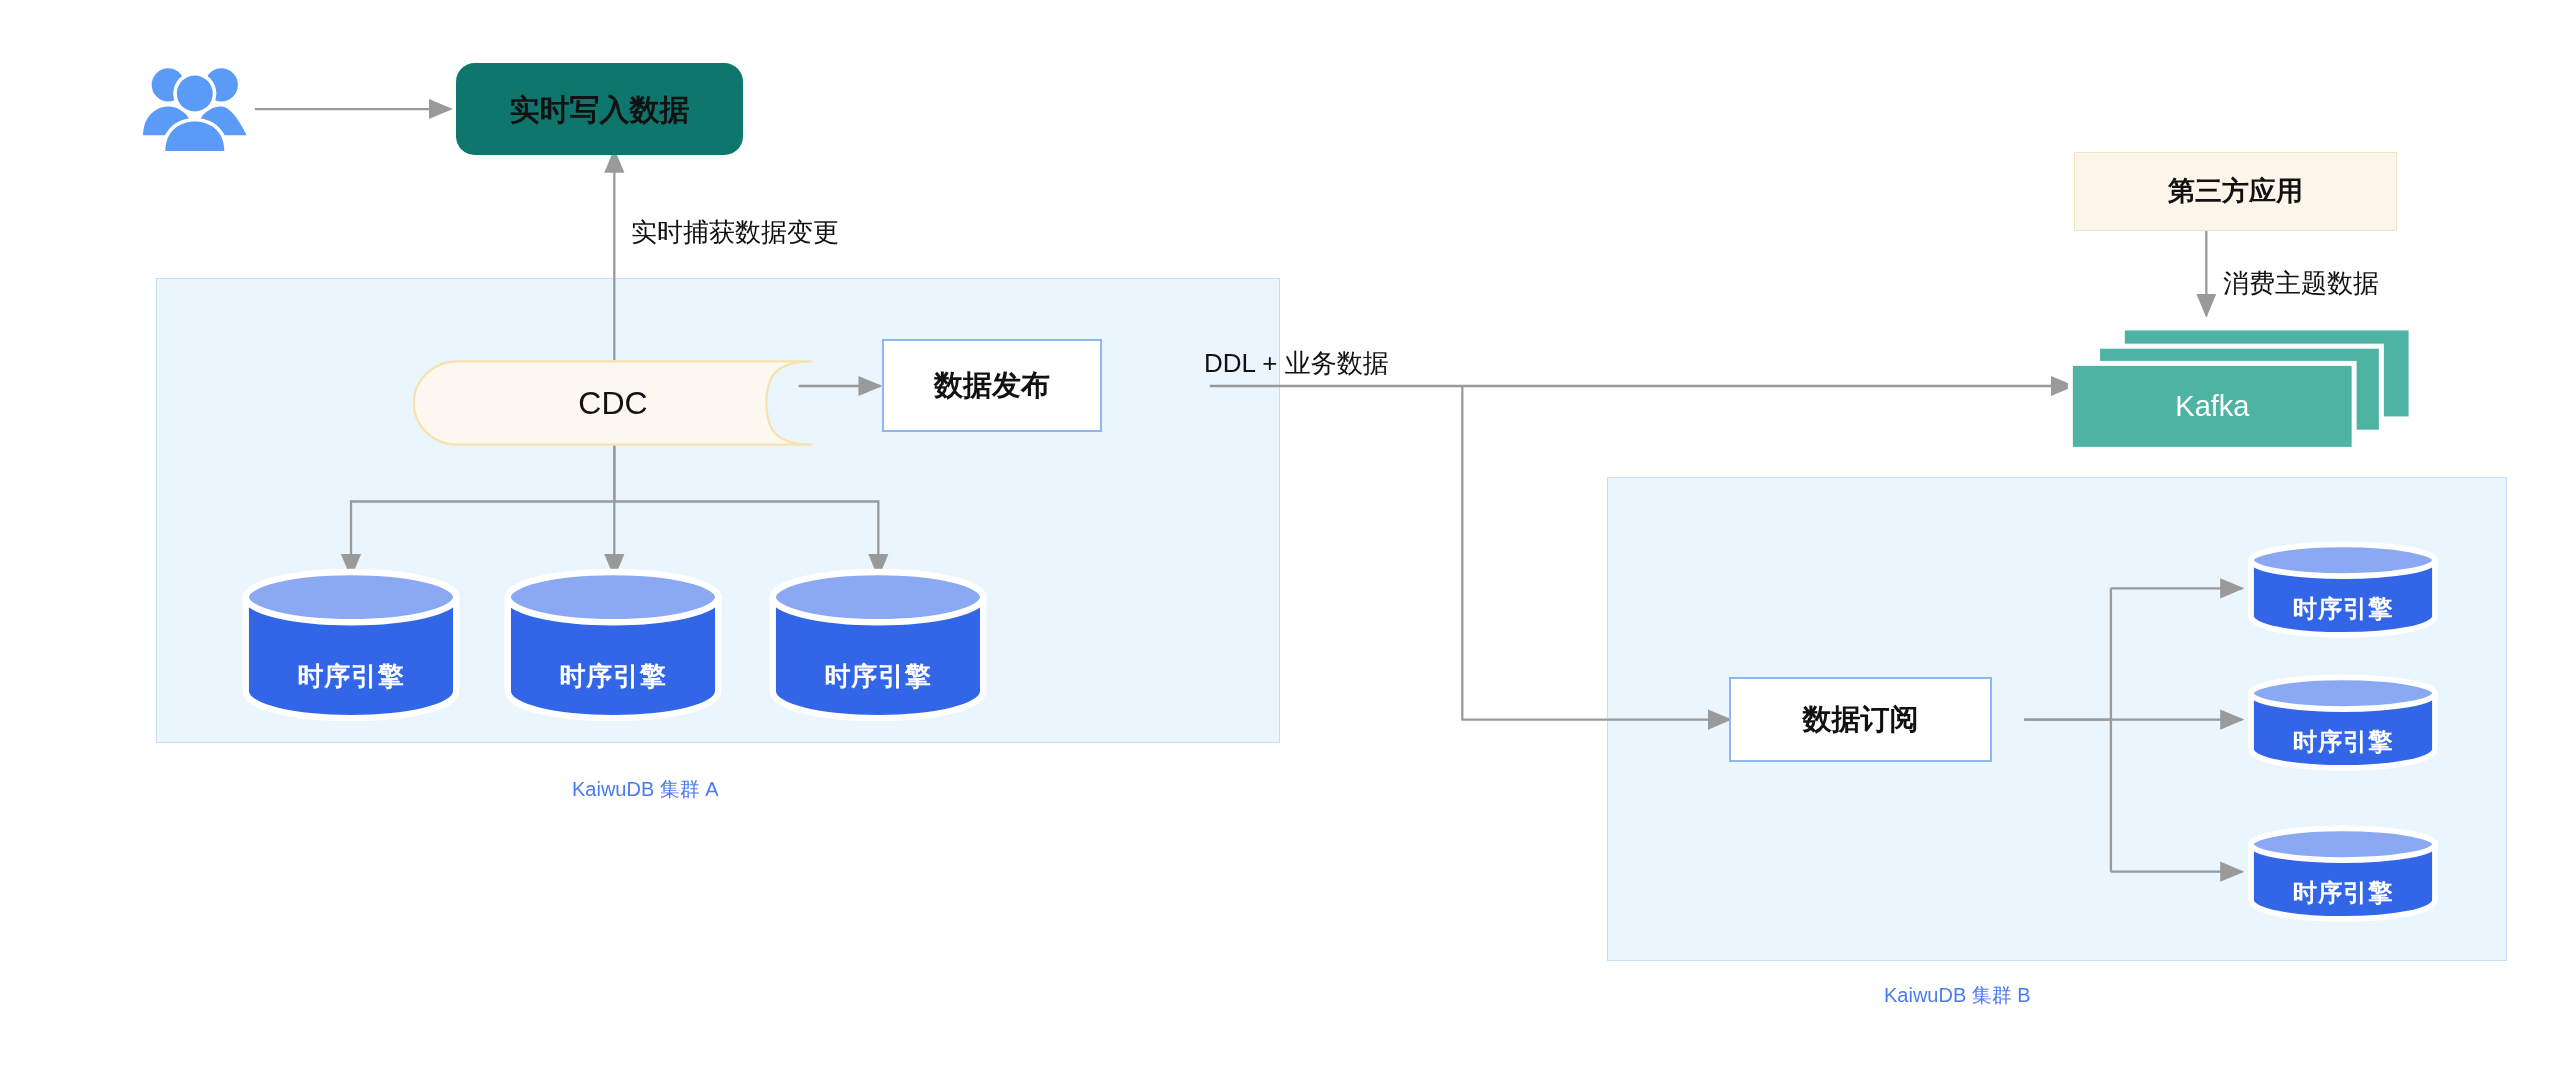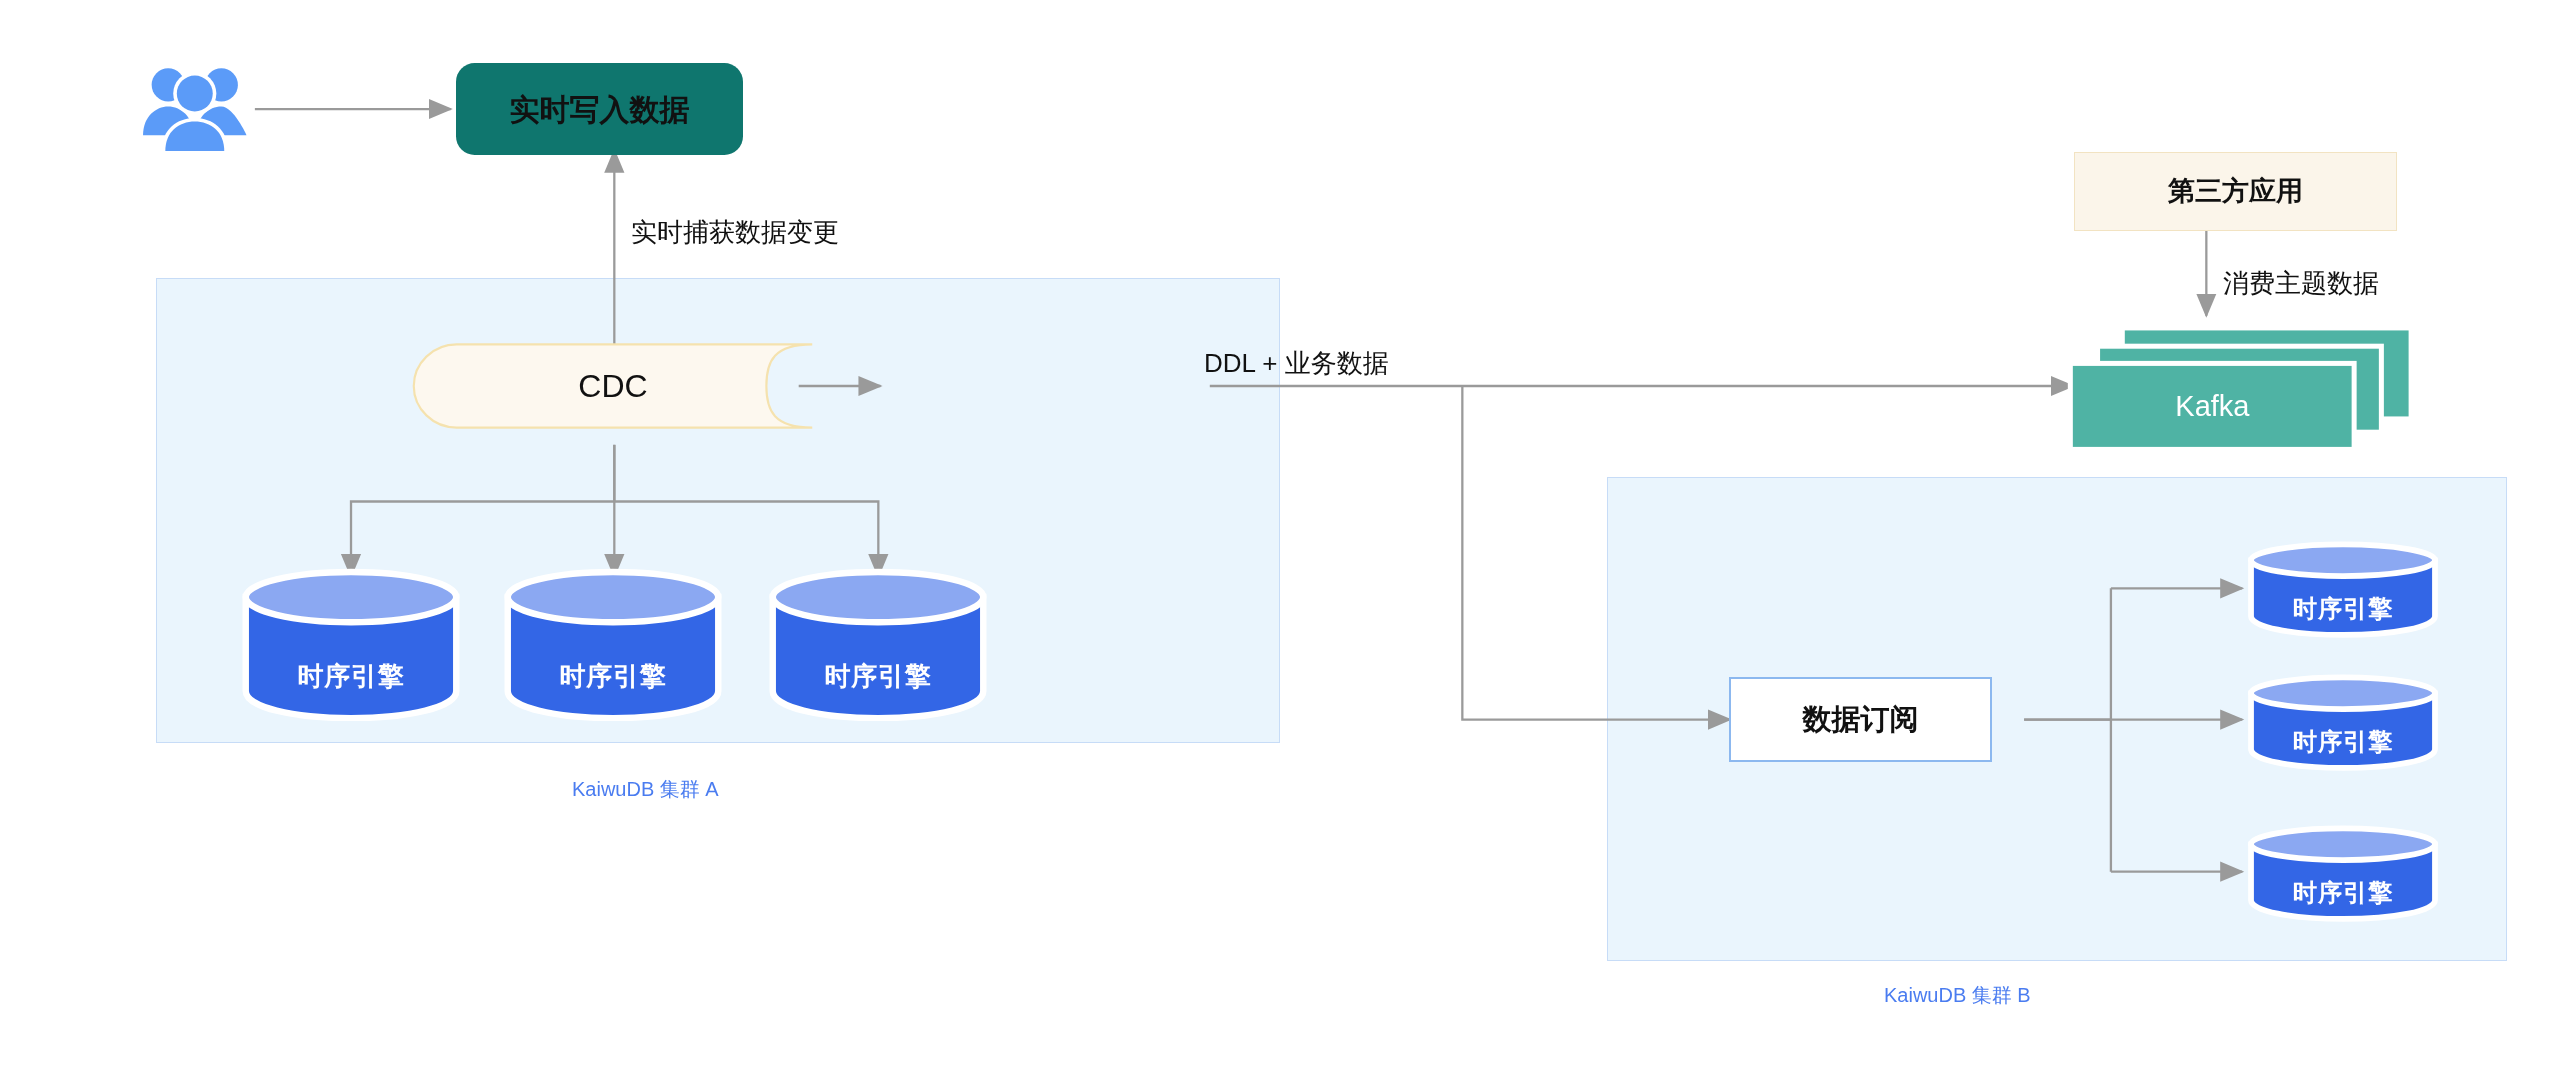--- a/index.html
+++ b/index.html
@@ -112,28 +112,29 @@
         <circle cx="79" cy="48" r="25"></circle>
         <path d="M38,128 C38,101 57,87 79,87 C101,87 120,101 120,128 z"></path>
       </g>
     </svg>
   </div>
 
   <div class="node peach-round" style="left:456px;top:63px;width:287px;height:92px;">实时写入数据</div>
 
   <div class="node cream-rect" style="left:2074px;top:152px;width:323px;height:79px;">第三方应用</div>
 
-  <div class="cdc-wrap" style="left:412px;top:343px;width:402px;height:86px;">
+  <div class="cdc-wrap" style="left:412px;top:360px;width:402px;height:86px;">
     <svg viewBox="0 0 560 120" width="402" height="86" xmlns="http://www.w3.org/2000/svg">
       <path d="M62,2 L558,2 C505,2 494,25 494,60 C494,95 505,118 558,118 L62,118
                C29,118 2,92 2,60 C2,28 29,2 62,2 z" fill="#fdf8ef" stroke="#f5e2ae" stroke-width="3"></path>
     </svg>
     <div class="cdc-label" style="padding-right:43px;">CDC</div>
   </div>
 
+  <div class="node white-blue" style="left:882px;top:339px;width:220px;height:93px;">数据发布</div>
 
   <div class="node white-blue" style="left:1729px;top:677px;width:263px;height:85px;">数据订阅</div>
 
   <div class="kafka-wrap" style="left:2056px;top:329px;width:387px;height:129px;">
     <svg viewBox="0 0 540 180" width="387" height="129" xmlns="http://www.w3.org/2000/svg">
       <rect x="96" y="2" width="396" height="120" fill="#4fb3a4"></rect>
       <rect x="58" y="24" width="396" height="120" fill="#4fb3a4" stroke="#ffffff" stroke-width="7"></rect>
       <rect x="20" y="48" width="396" height="120" fill="#4fb3a4" stroke="#ffffff" stroke-width="7"></rect>
     </svg>
     <div class="kafka-label" style="left:14.4px;top:34px;width:284px;height:86px;">Kafka</div>

